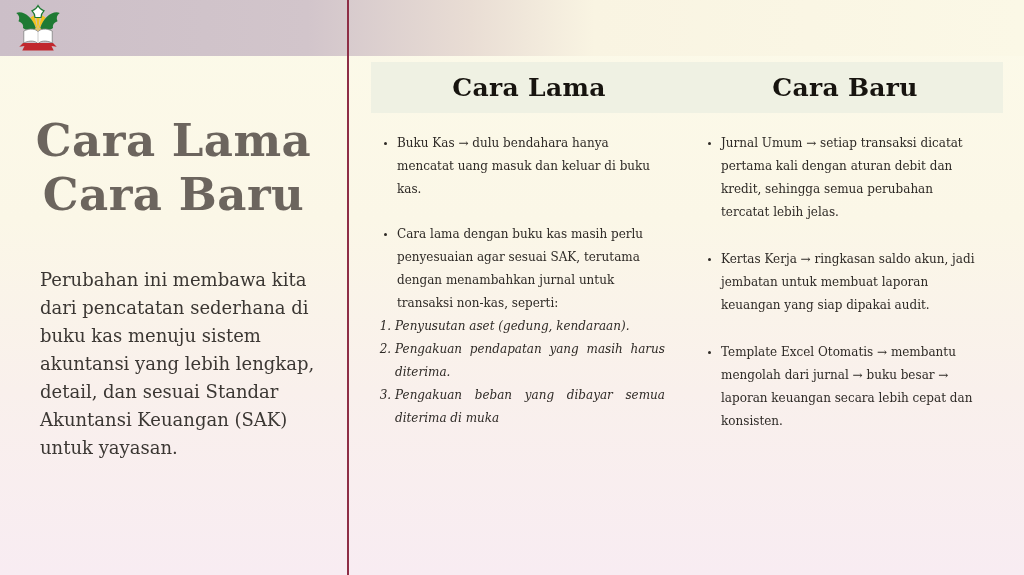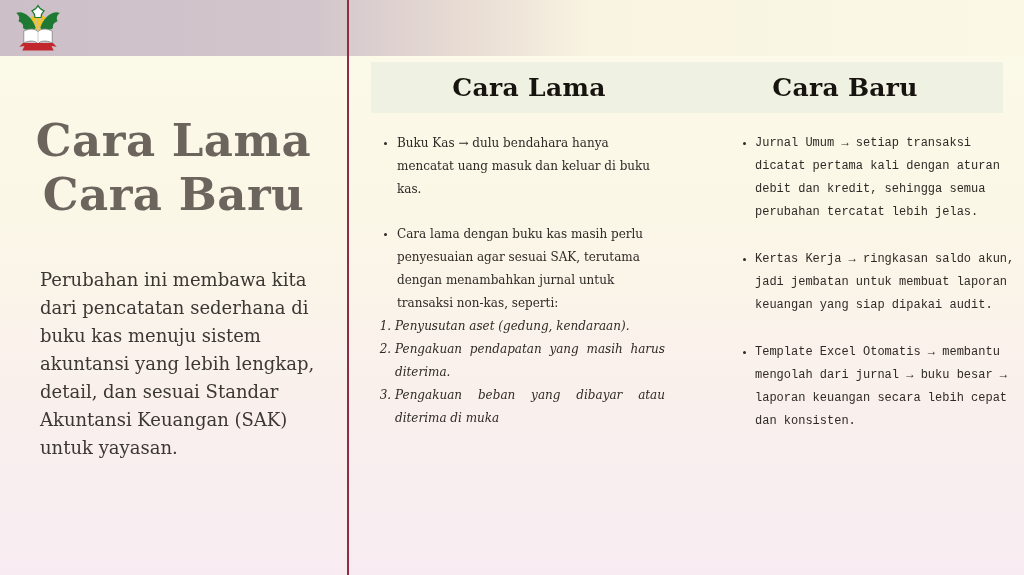--- a/index.html
+++ b/index.html
@@ -52,21 +52,21 @@
   .band {
     position: absolute; left: 22px; top: 6px; width: 632px; height: 51px;
     background: #eff1e3; display: flex;
   }
   .band-cell {
     flex: 1; display: flex; align-items: center; justify-content: center;
     font-size: 25px; font-weight: 700; color: #17140f; letter-spacing: 0.3px;
   }
   .col { position: absolute; top: 76px; font-size: 12px; line-height: 23px; color: #2e2a26; }
   .col-lama { left: 22px; width: 294px; }
-  .col-baru { left: 380px; width: 286px; font-family: Liberation Mono, monospace; }
+  .col-baru { left: 346px; width: 286px; }
 
   .bullets { list-style: disc outside; padding-left: 26px; }
   .bullets > li { margin-bottom: 22px; }
   .bullets > li:last-child { margin-bottom: 0; }
   .bullets > li::marker { font-size: 0.8em; }
   .col-baru .bullets > li { margin-bottom: 24px; }
 
   .numbered { list-style: decimal outside; padding-left: 24px; text-align: justify; font-style: italic; }
   .numbered > li { margin: 0; }
 </style>
@@ -90,21 +90,21 @@
     </div>
 
     <div class="col col-lama">
       <ul class="bullets">
         <li>Buku Kas → dulu bendahara hanya mencatat uang masuk dan keluar di buku kas.</li>
         <li>Cara lama dengan buku kas masih perlu penyesuaian agar sesuai SAK, terutama dengan menambahkan jurnal untuk transaksi non-kas, seperti:</li>
       </ul>
       <ol class="numbered">
         <li>Penyusutan aset (gedung, kendaraan).</li>
         <li>Pengakuan pendapatan yang masih harus diterima.</li>
-        <li>Pengakuan beban yang dibayar atau diterima di muka</li>
+        <li>Pengakuan beban yang dibayar semua diterima di muka</li>
       </ol>
     </div>
 
     <div class="col col-baru">
       <ul class="bullets">
         <li>Jurnal Umum → setiap transaksi dicatat pertama kali dengan aturan debit dan kredit, sehingga semua perubahan tercatat lebih jelas.</li>
         <li>Kertas Kerja → ringkasan saldo akun, jadi jembatan untuk membuat laporan keuangan yang siap dipakai audit.</li>
         <li>Template Excel Otomatis → membantu mengolah dari jurnal → buku besar → laporan keuangan secara lebih cepat dan konsisten.</li>
       </ul>
     </div>

